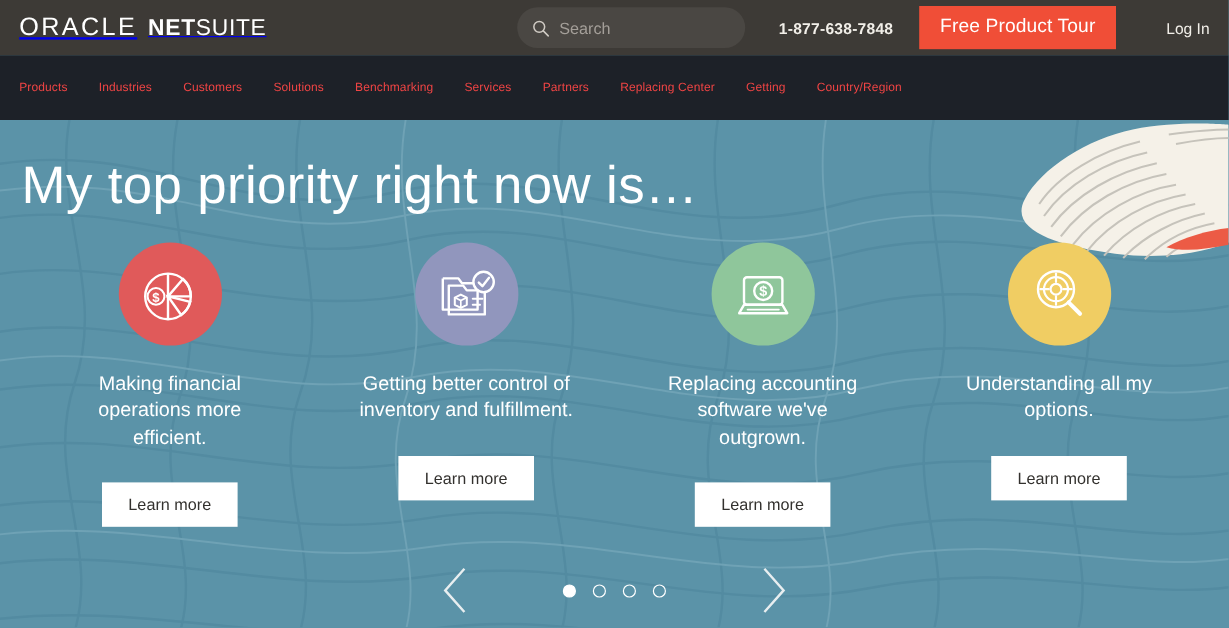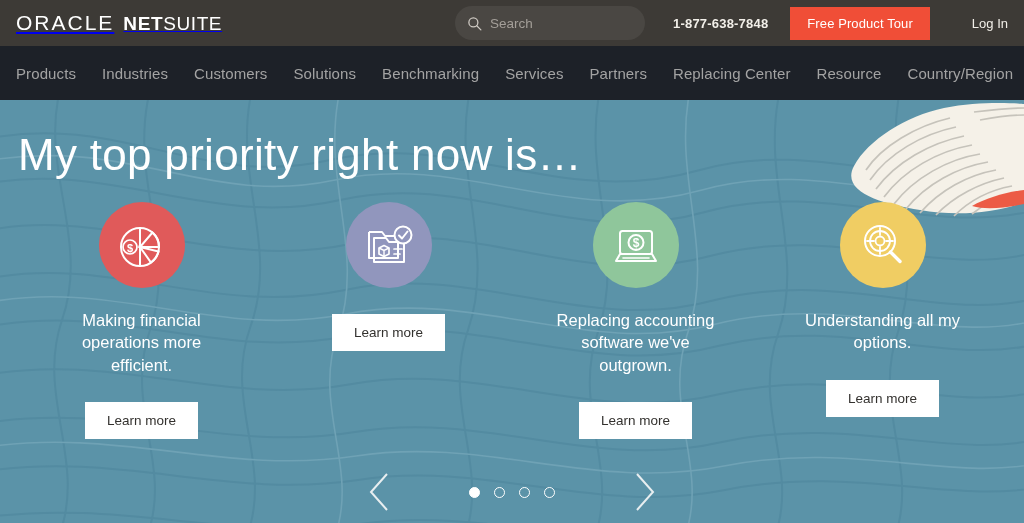--- a/index.html
+++ b/index.html
@@ -33,35 +33,35 @@
     background:transparent; border:0; outline:0;
     color:#7dd3fc; font-size:13.5px; font-family:inherit; width:100%;
   }
   .search-input::placeholder{ color:#a49f99; }
   .phone{
     color:#f2efe9; font-size:13px; font-weight:700; white-space:nowrap;
     margin-left:28px; letter-spacing:.2px;
   }
   .tour-btn{
     margin-left:22px; background:#f04e37; color:#fff; border:0;
-    font-family:inherit; font-size:13px; padding:9px 17px; cursor:pointer;
+    font-family:inherit; font-size:16px; padding:9px 17px; cursor:pointer;
     white-space:nowrap; letter-spacing:.1px;
   }
   .login{
     margin-left:42px; color:#f2efe9; font-size:13px; text-decoration:none;
     white-space:nowrap;
   }
 
   
   .navbar{
     height:54px; background:#1d2128; display:flex; align-items:center;
     padding:0 16px; gap:0;
   }
   .nav-item{
-    color:#a3a3a3; font-size:15px; text-decoration:none;
+    color:#ef4444; font-size:10px; text-decoration:none;
     padding:0 13px; white-space:nowrap; letter-spacing:.1px;
   }
   .nav-item:first-child{ padding-left:0; }
 
   
   .hero{
     position:relative; height:423px; background:#5b93a8; overflow:hidden;
   }
   .topo{ position:absolute; inset:0; width:100%; height:100%; }
   .blob{ position:absolute; top:0; right:0; width:200px; height:130px; }
@@ -131,21 +131,21 @@
 
 <nav class="navbar">
   <a class="nav-item" href="#">Products</a>
   <a class="nav-item" href="#">Industries</a>
   <a class="nav-item" href="#">Customers</a>
   <a class="nav-item" href="#">Solutions</a>
   <a class="nav-item" href="#">Benchmarking</a>
   <a class="nav-item" href="#">Services</a>
   <a class="nav-item" href="#">Partners</a>
   <a class="nav-item" href="#">Replacing Center</a>
-  <a class="nav-item" href="#">Resource</a>
+  <a class="nav-item" href="#">Getting</a>
   <a class="nav-item" href="#">Country/Region</a>
 </nav>
 
 <section class="hero">
 
   <svg class="topo" viewBox="0 0 1024 423" preserveAspectRatio="none">
     <rect width="1024" height="423" fill="#5b93a8"></rect>
     <g fill="none" stroke="#538ba1" stroke-width="2">
       <path d="M-20,40 C120,10 200,90 330,60 C460,30 560,110 700,70 C820,36 920,100 1044,66"></path>
       <path d="M-20,85 C110,58 210,130 340,100 C470,70 570,150 705,112 C830,78 930,140 1044,108"></path>
@@ -219,20 +219,21 @@
             <path d="M7,14 L7,40 L36,40 L36,24" fill="none" stroke="#fff" stroke-width="2" stroke-linejoin="round"></path>
             <path d="M12,20 L12,44 L42,44 L42,24 L27,24 L24,20 Z" fill="none" stroke="#fff" stroke-width="2" stroke-linejoin="round"></path>
             <path d="M17,30 L22,27.5 L27,30 L27,36 L22,38.5 L17,36 Z" fill="none" stroke="#fff" stroke-width="1.7" stroke-linejoin="round"></path>
             <path d="M17,30 L22,32.5 L27,30 M22,32.5 L22,38.5" fill="none" stroke="#fff" stroke-width="1.4"></path>
             <line x1="32" y1="31" x2="40" y2="31" stroke="#fff" stroke-width="1.7" stroke-linecap="round"></line>
             <line x1="32" y1="36" x2="38" y2="36" stroke="#fff" stroke-width="1.7" stroke-linecap="round"></line>
             <circle cx="41" cy="17" r="8.5" fill="#9196bd" stroke="#fff" stroke-width="2"></circle>
             <path d="M37,17.5 L40,20.5 L45.5,13.5" fill="none" stroke="#fff" stroke-width="2" stroke-linecap="round" stroke-linejoin="round"></path>
           </svg>
         </div>
+        <div class="card-text">Getting better control of inventory and fulfillment.</div>
         <button class="learn-btn">Learn more</button>
       </div>
 
       <div class="card">
         <div class="circle" style="background:#8fc69b">
           <svg width="54" height="54" viewBox="0 0 54 54">
             <rect x="11" y="13" width="32" height="23" rx="2.5" fill="none" stroke="#fff" stroke-width="2"></rect>
             <circle cx="27" cy="24.5" r="7.5" fill="none" stroke="#fff" stroke-width="2"></circle>
             <text x="27" y="29" font-family="Liberation Sans, sans-serif" font-size="12" font-weight="bold" fill="#fff" text-anchor="middle">$</text>
             <path d="M7,43 L11,36 L43,36 L47,43 Z" fill="none" stroke="#fff" stroke-width="2" stroke-linejoin="round"></path>

